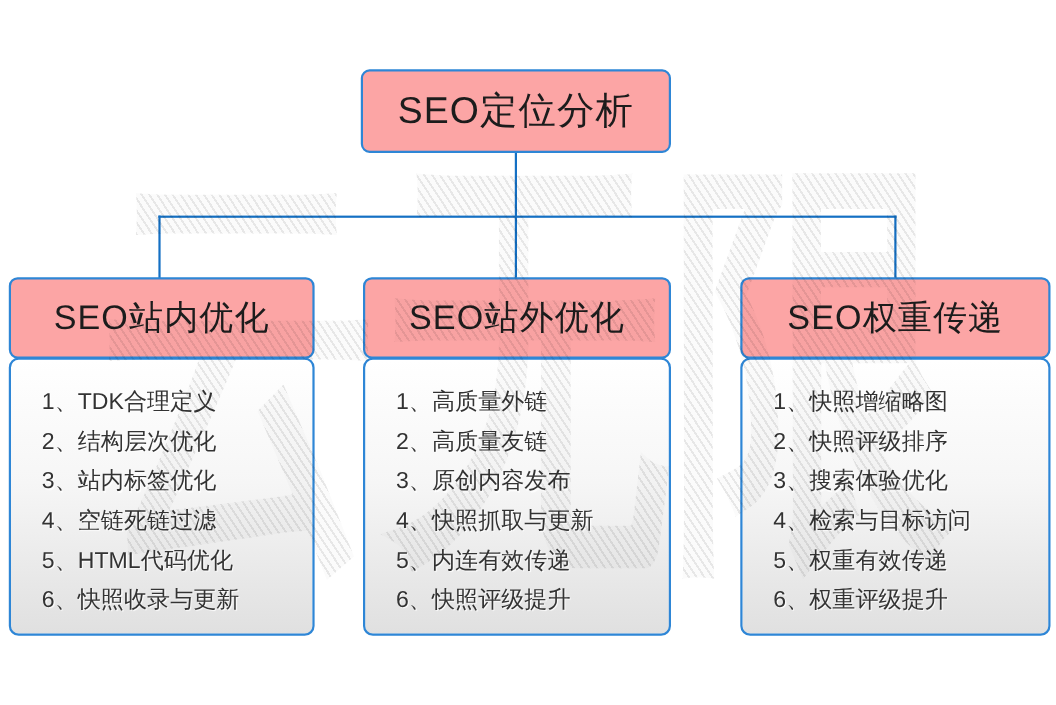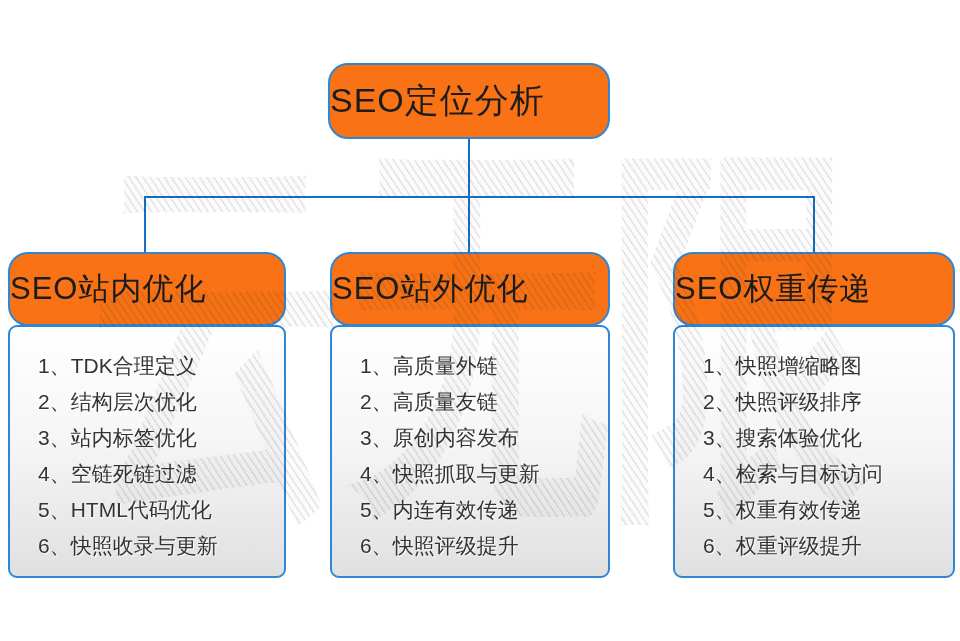--- a/index.html
+++ b/index.html
@@ -32,23 +32,23 @@
   
   .line { position: absolute; background: var(--connector, #1470c4); z-index: 1; }
   .v-root   { left: 468px; top: 139px; width: 2px;  height: 58px; }
   .h-main   { left: 144px; top: 196px; width: 671px; height: 2px; }
   .v-left   { left: 144px; top: 196px; width: 2px;  height: 57px; }
   .v-mid    { left: 468px; top: 196px; width: 2px;  height: 57px; }
   .v-right  { left: 813px; top: 196px; width: 2px;  height: 57px; }
 
   
   .node {
-    position: absolute; background: #f97316;
-    border: 2px solid var(--box-border, #2e86d6); border-radius: 20px;
-    display: flex; align-items: center; 
+    position: absolute; background: #fca5a5;
+    border: 2px solid var(--box-border, #2e86d6); border-radius: 8px;
+    display: flex; align-items: center; justify-content: center;
     color: #1c1c1c; z-index: 2;
   }
   .root-box {
     left: 328px; top: 63px; width: 282px; height: 76px;
     font-size: 34px; letter-spacing: 1px;
   }
   .col-header { top: 252px; height: 74px; font-size: 31px; letter-spacing: 1px; }
   .h1 { left: 8px;   width: 278px; }
   .h2 { left: 330px; width: 280px; }
   .h3 { left: 673px; width: 282px; }

